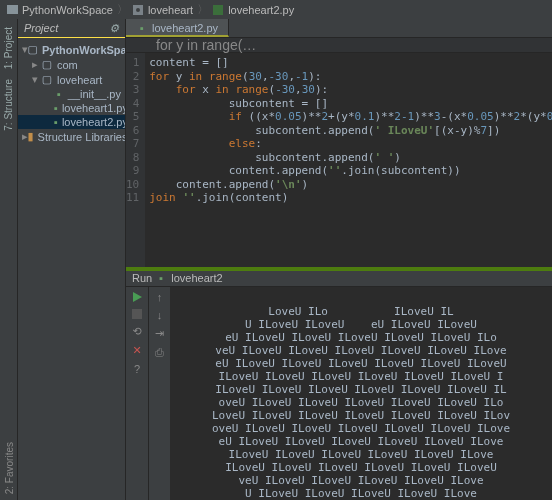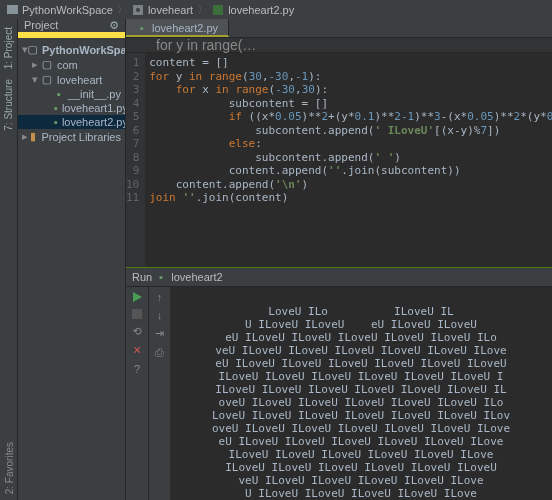--- a/index.html
+++ b/index.html
@@ -4,36 +4,36 @@
 <style>
 * { margin:0; padding:0; box-sizing:border-box; }
 body { width:552px; height:500px; background:#2b2b2b; font-family:"Segoe UI",sans-serif; font-size:11px; color:#a9b7c6; overflow:hidden; }
 .topbar { height:19px; background:#3c3f41; display:flex; align-items:center; padding:0 6px; color:#bbb; }
 .topbar .sep { margin:0 4px; color:#666; }
 .ico { display:inline-flex; width:12px; height:12px; margin-right:4px; align-items:center; justify-content:center; }
 .row { display:flex; height:calc(100% - 19px); }
 .vstrip { width:18px; background:#3c3f41; border-right:1px solid #262626; display:flex; flex-direction:column; align-items:center; gap:10px; padding-top:8px; color:#888; }
 .vstrip .vt { writing-mode:vertical-rl; transform:rotate(180deg); font-size:10px; color:#9aa; cursor:pointer; }
 .sidebar { width:108px; background:#3c3f41; border-right:1px solid #262626; font-size:11px; }
-.sbhdr { height:19px; display:flex; align-items:flex-start; padding:0 6px; border-bottom:6px solid #fde047; color:#bbb; justify-content:space-between; }
+.sbhdr { height:19px; display:flex; align-items:center; padding:0 6px; border-bottom:1px solid #fde047; color:#bbb; justify-content:space-between;font-style:italic; }
 .tree { padding:4px 0; }
 .titem { display:flex; align-items:center; padding:1px 4px; cursor:pointer; white-space:nowrap; overflow:hidden; }
 .titem.sel { background:#0d293e; }
 .ind1 { padding-left:14px; } .ind3 { padding-left:36px; }
 .ch { width:9px; color:#888; }
 .main { flex:1; display:flex; flex-direction:column; overflow:hidden; }
 .tabs { height:19px; background:#3c3f41; display:flex; border-bottom:1px solid #262626; }
 .tab { padding:2px 10px; border-right:1px solid #262626; display:flex; align-items:center; cursor:pointer; background:#3c3f41; }
 .tab.active { background:#4e5254; border-bottom:2px solid #a1a133; padding-bottom:0; }
 .crumb { height:15px; border-bottom:1px solid #262626; display:flex; align-items:center; padding:0 30px; font-size:14px; color:#888; background:#313335; }
 .editor { flex:1; display:flex; background:#2b2b2b; font-family:Consolas,monospace; font-size:11px; line-height:13.5px; overflow:hidden; }
 .gutter { width:28px; background:#313335; text-align:right; padding:3px 6px 0 0; color:#606366; }
 .code { flex:1; padding:3px 0 0 4px; white-space:pre; }
 .k { color:#cc7832; } .s { color:#6a8759;font-weight:bold; } .n { color:#6897bb; }
-.runbar { height:20px; background:#3c3f41; border-top:1px solid #4d7c0f; border-bottom:1px solid #262626; display:flex; align-items:center; padding:0 6px; color:#bbb; font-size:11px;text-align:center; }
+.runbar { height:20px; background:#3c3f41; border-top:4px solid #4d7c0f; border-bottom:1px solid #262626; display:flex; align-items:center; padding:0 6px; color:#bbb; font-size:11px;text-align:center; }
 .runbody { flex:1; display:flex; background:#2b2b2b; overflow:hidden; }
 .runstrip { width:22px; background:#3c3f41; display:flex; flex-direction:column; align-items:center; gap:6px; padding-top:4px; }
 .runstrip svg, .vstrip svg { display:block; }
 .output { flex:1; font-family:Consolas,monospace; font-size:11px; line-height:13px; white-space:pre; overflow:hidden; text-align:center; color:#a9b7c6; padding-top:18px; }
 .bot { position:absolute; bottom:0; left:0; width:18px; height:120px; display:flex; flex-direction:column; align-items:center; justify-content:flex-end; gap:6px; padding-bottom:6px; color:#888; }
 .bot .vt { writing-mode:vertical-rl; transform:rotate(180deg); font-size:10px; }
 </style>
 </head>
 <body>
 
@@ -93,21 +93,21 @@
           <span class="ico" style="color:#6a9e6a">▪</span>
           <span>loveheart1.py</span>
         </div>
       <div class="titem ind3 sel">
           <span class="ico" style="color:#6a9e6a">▪</span>
           <span>loveheart2.py</span>
         </div>
       <div class="titem">
           <span class="ch">▸</span>
           <span class="ico" style="color:#c28e4a">▮</span>
-          <span>Project Libraries</span>
+          <span>Structure Libraries</span>
         </div>
     </div>
   </div>
 
   <div class="main">
     <div class="tabs">
       <div class="tab active">
           <span class="ico" style="color:#6a9e6a">▪</span>
           <span>loveheart2.py</span>
         </div>

